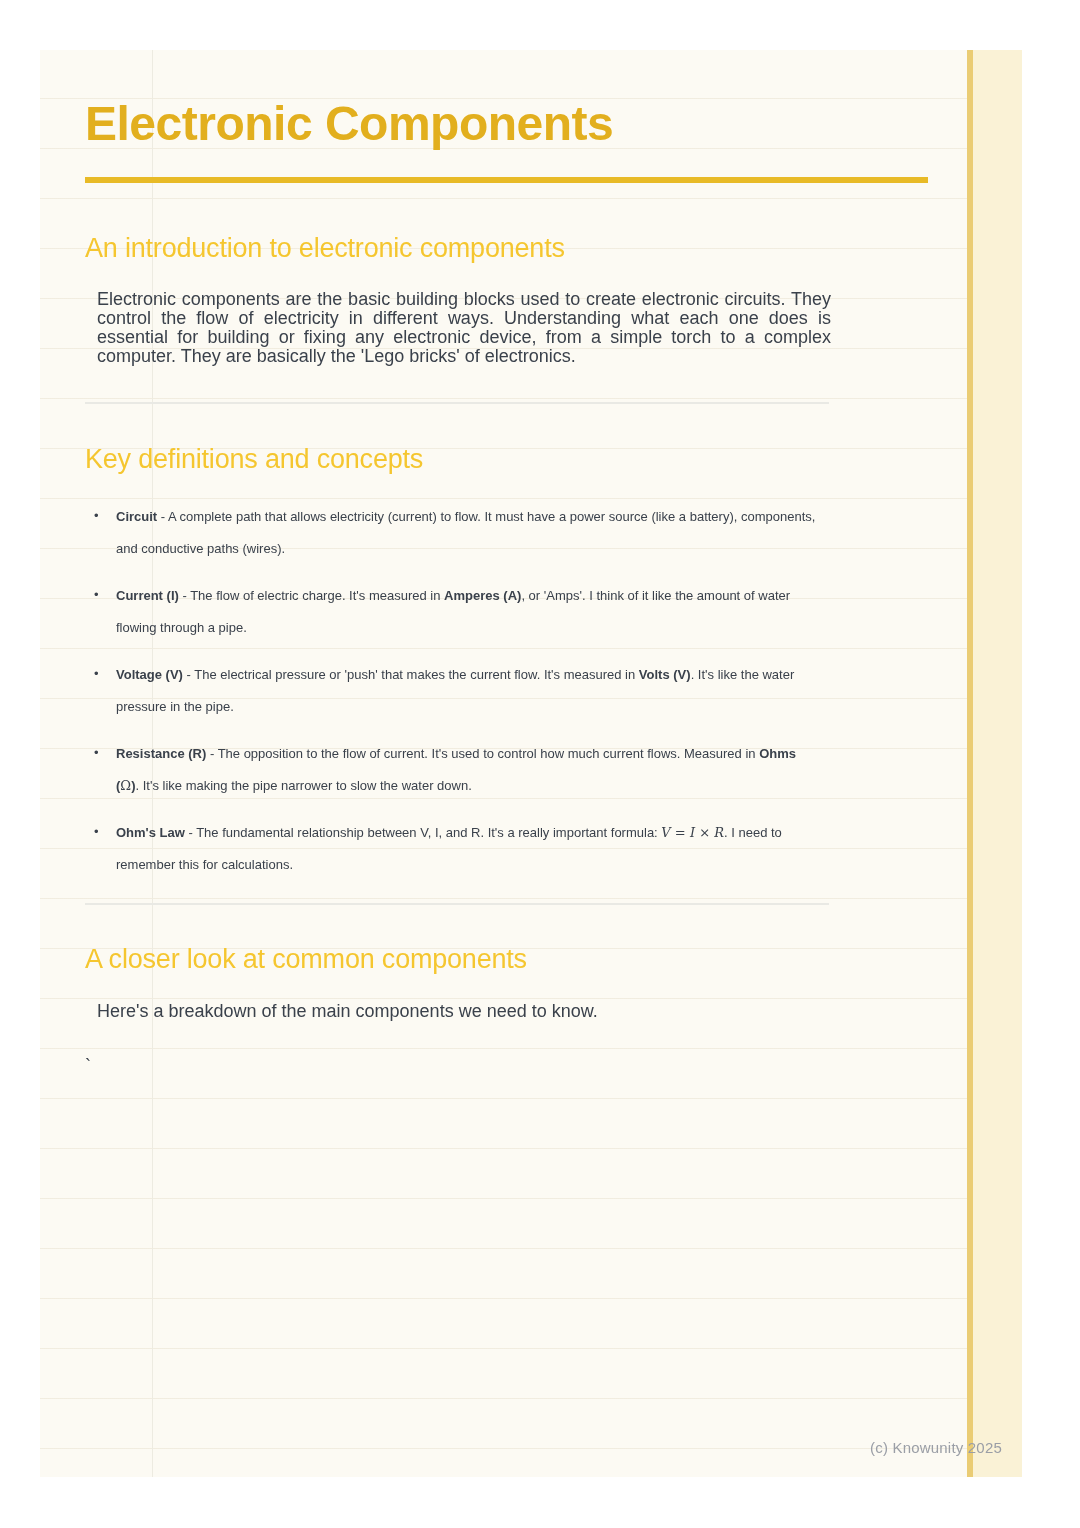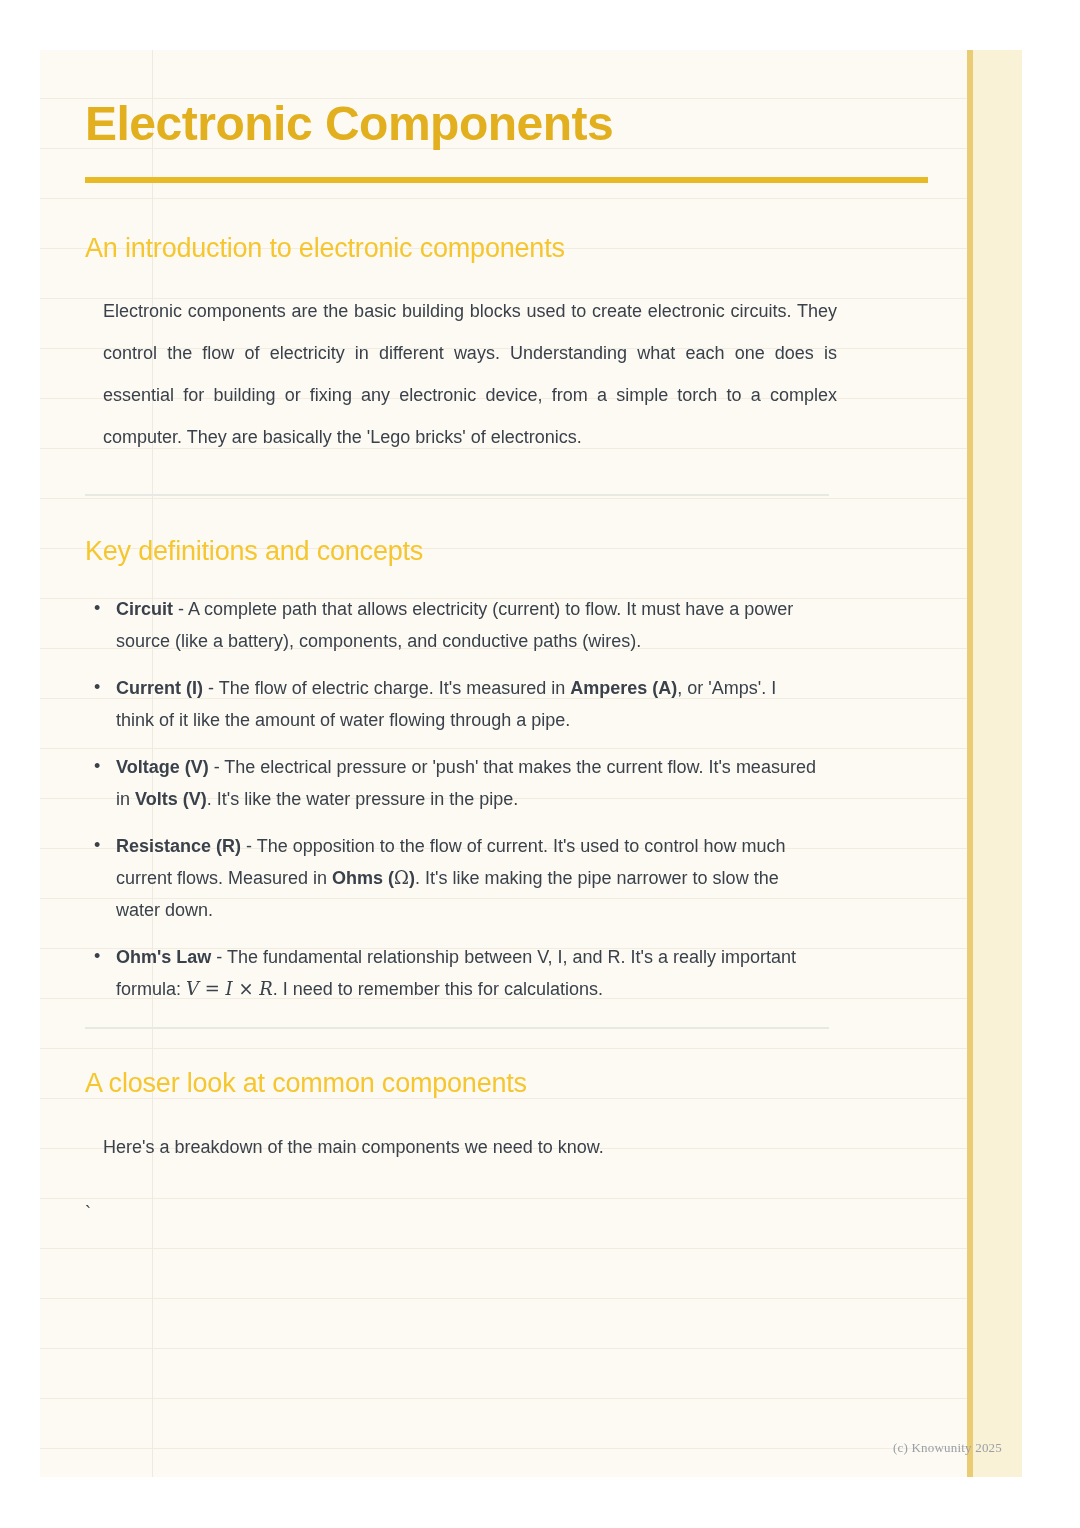--- a/index.html
+++ b/index.html
@@ -35,38 +35,38 @@
   h1{
     margin:0;font-size:48px;font-weight:bold;line-height:1.08;
     color:var(--title-gold);letter-spacing:-0.5px;
   }
   .title-rule{margin-top:27px;width:843px;height:6px;background:var(--rule-gold);}
   h2{
     margin:0;font-size:27px;font-weight:normal;line-height:1.15;
     color:var(--heading-yellow);letter-spacing:-0.2px;
   }
   .sec-intro h2{margin-top:50px;}
-  p{margin:18px;font-size:18px;line-height:42px;color:var(--body-text);width:734px;}
+  p{margin:12px;font-size:18px;line-height:19px;color:var(--body-text);width:734px;}
   .sec-intro p{margin-top:26px;text-align:justify;}
   .divider{border:none;margin:0;width:744px;border-top:2px solid var(--divider);}
   .divider-1{margin-top:36px;}
   .divider-2{margin-top:22px;}
   .sec-defs h2{margin-top:40px;}
   .def-list{margin:26px 0 0;padding:0;list-style:none;width:734px;}
   .def-list li{
     position:relative;padding-left:31px;margin-bottom:15px;
-    font-size:18px;line-height:32px;color:var(--body-text);
+    font-size:13px;line-height:32px;color:var(--body-text);
   }
   .def-list li::before{content:"\2022";position:absolute;left:9px;top:-1px;color:var(--body-text);}
   .sec-closer h2{margin-top:39px;}
   .sec-closer p{margin-top:27px;}
   .stray{margin-top:36px;font-size:18px;line-height:18px;color:var(--body-text);}
   .footer{
     position:absolute;right:20px;bottom:21px;z-index:3;
-    font-size:13px;color:var(--footer-gray);letter-spacing:0.2px;font-family:Liberation Serif, serif;
+    font-size:15px;color:var(--footer-gray);letter-spacing:0.2px;
   }
   .sg-n{}
   .sg-bold{font-weight:bold;}
   .sg-serif{font-family:"DejaVu Serif","Liberation Serif",serif;}
   .sg-math{font-family:"DejaVu Serif","Liberation Serif",serif;font-style:italic;}
   .sg-mathup{font-family:"DejaVu Serif","Liberation Serif",serif;}
 </style>
 </head>
 <body>
 

